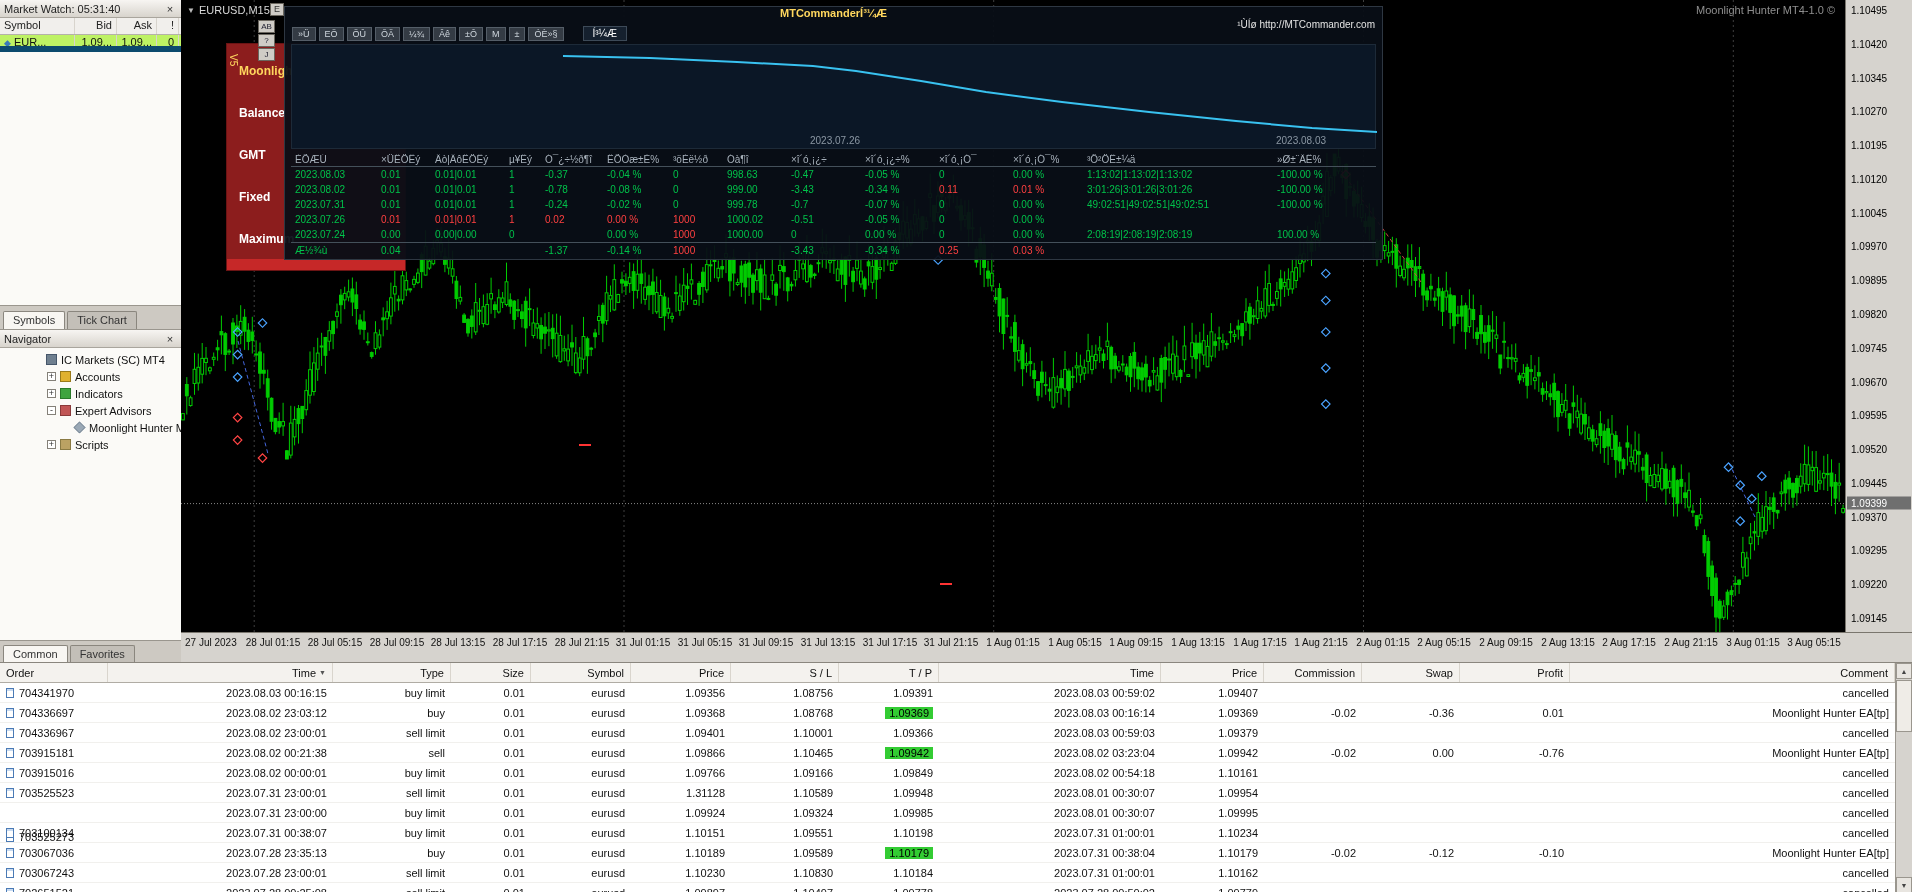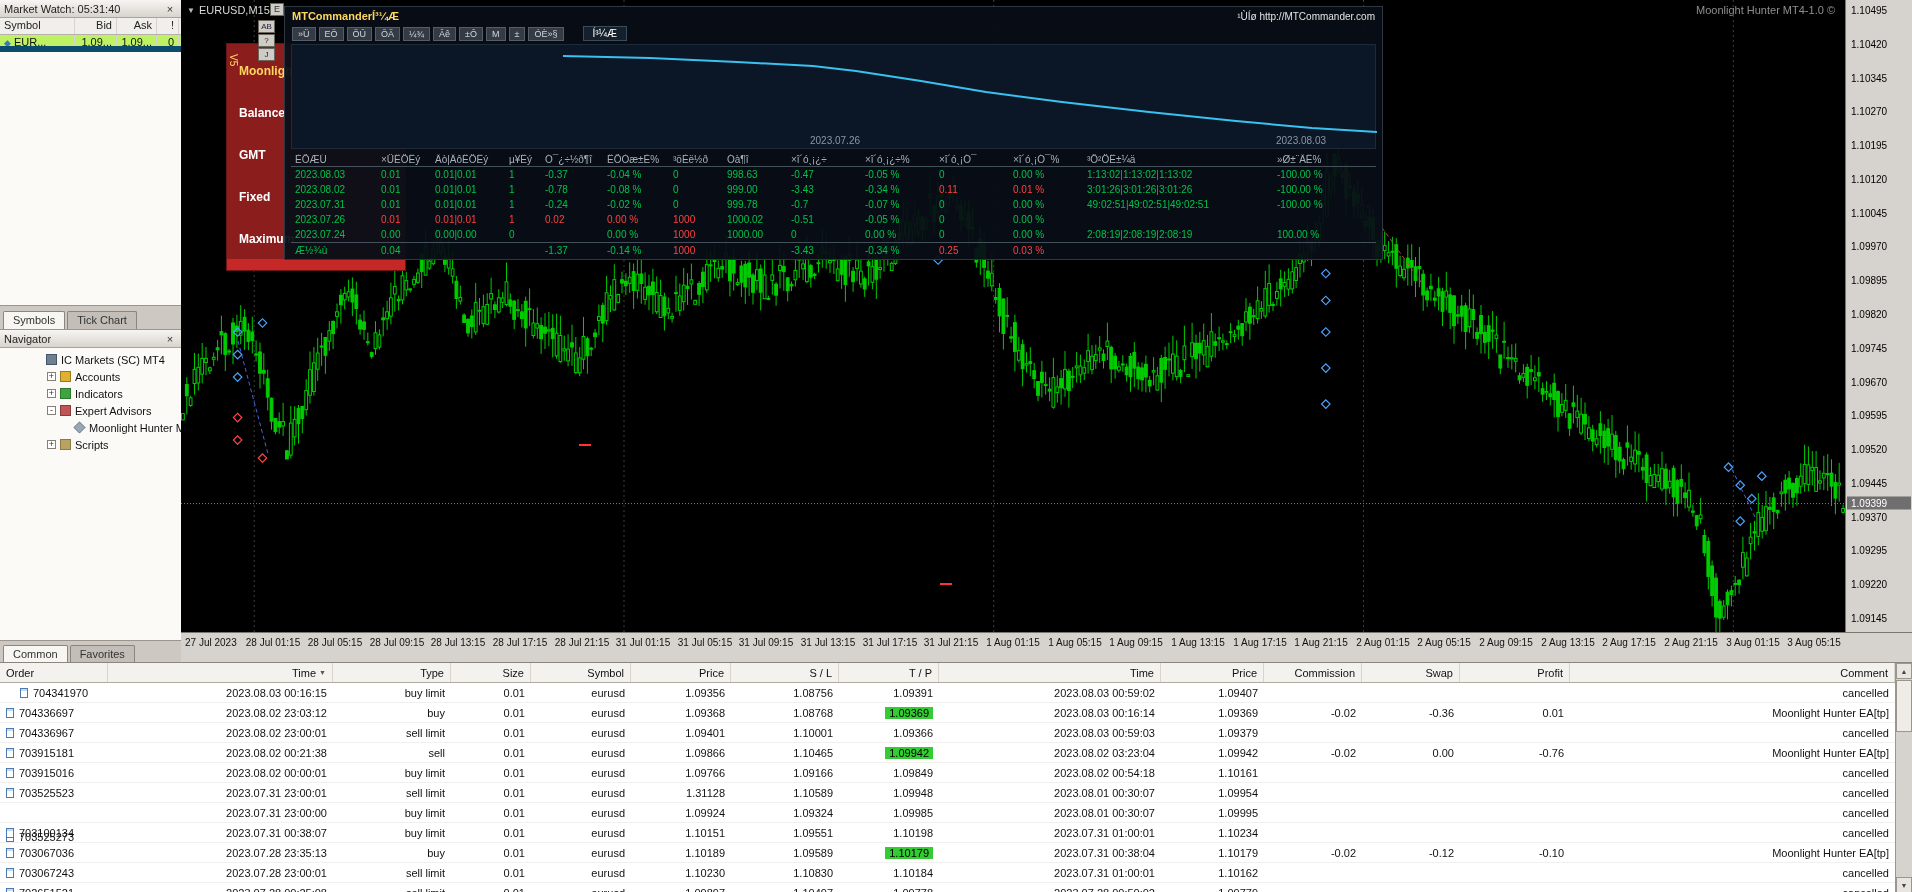--- a/index.html
+++ b/index.html
@@ -43,21 +43,21 @@
   #watermark{position:absolute;right:10px;top:4px;color:#8f8f8f;font-size:11px;z-index:3;}
   
   #ea-panel{position:absolute;left:45px;top:43px;width:180px;height:228px;background:#8c1d1d;border:1px solid #6b1414;z-index:2;overflow:hidden;}
   .ea-line{position:absolute;left:12px;font-size:12px;font-weight:bold;color:#fff;white-space:nowrap;}
   .ea-line.first{color:#ffd75e;}
   #ea-version{position:absolute;left:1px;top:10px;writing-mode:vertical-rl;color:#ffd75e;font-size:10px;}
   #ea-footer{position:absolute;left:0;right:0;bottom:0;height:11px;background:#c62828;}
   
   #commander{position:absolute;left:103px;top:6px;width:1099px;height:254px;background:rgba(8,14,22,.94);
     border:1px solid #2e3742;z-index:5;color:#c8c8c8;}
-  .c-title{display:flex;align-items:center;height:18px;padding:0 7px;}
+  .c-title{display:flex;align-items:center;height:18px;padding:0 7px;flex-direction:column;}
   .c-title .t{color:#ffd75e;font-weight:bold;font-size:11px;}
   .c-title .u{margin-left:auto;color:#e3e3e3;font-size:10px;}
   .c-toolbar{display:flex;align-items:center;height:17px;padding:0 7px;gap:3px;}
   .c-btn{background:#343b44;border:1px solid #555e68;color:#cfd6dd;font-size:9px;padding:0 5px;height:14px;line-height:12px;white-space:nowrap;}
   .c-tab{margin-left:16px;background:#15202e;border:1px solid #3d4a58;color:#fff;font-size:10px;padding:0 9px;height:15px;line-height:13px;}
   #c-chart{position:relative;margin:2px 6px;height:105px;background:#0b1726;border:1px solid #1d2a38;}
   .eq-date{position:absolute;bottom:2px;color:#8b97a3;font-size:10px;transform:translateX(-50%);}
   #c-table{margin:3px 6px 0;}
   .c-tr{display:flex;height:15px;align-items:center;font-size:10px;}
   .c-tr.hd{color:#a8b2bc;border-bottom:1px solid #44505a;}
@@ -1287,21 +1287,21 @@
       <div class="cell r" style="width: 100px; flex: 0 0 100px;">T / P</div>
       <div class="cell r" style="width: 222px; flex: 0 0 222px;">Time</div>
       <div class="cell r" style="width: 103px; flex: 0 0 103px;">Price</div>
       <div class="cell r" style="width: 98px; flex: 0 0 98px;">Commission</div>
       <div class="cell r" style="width: 98px; flex: 0 0 98px;">Swap</div>
       <div class="cell r" style="width: 110px; flex: 0 0 110px;">Profit</div>
       <div class="cell r" style="width: 325px; flex: 0 0 325px;">Comment</div>
     </div>
   <div id="t-rows">
       <div class="t-row">
-        <div class="cell" style="width: 108px; flex: 0 0 108px; text-align: center;"><span class="doc-icon"></span><span>704341970</span></div>
+        <div class="cell" style="width: 108px; flex: 0 0 108px;"><span class="doc-icon"></span><span>704341970</span></div>
         <div class="cell r" style="width: 225px; flex: 0 0 225px;">2023.08.03 00:16:15</div>
         <div class="cell r" style="width: 118px; flex: 0 0 118px;">buy limit</div>
         <div class="cell r" style="width: 80px; flex: 0 0 80px;">0.01</div>
         <div class="cell r" style="width: 100px; flex: 0 0 100px;">eurusd</div>
         <div class="cell r" style="width: 100px; flex: 0 0 100px;">1.09356</div>
         <div class="cell r" style="width: 108px; flex: 0 0 108px;">1.08756</div>
         <div class="cell r" style="width: 100px; flex: 0 0 100px;">1.09391</div>
         <div class="cell r" style="width: 222px; flex: 0 0 222px;">2023.08.03 00:59:02</div>
         <div class="cell r" style="width: 103px; flex: 0 0 103px;">1.09407</div>
         <div class="cell r" style="width: 98px; flex: 0 0 98px;"></div>

